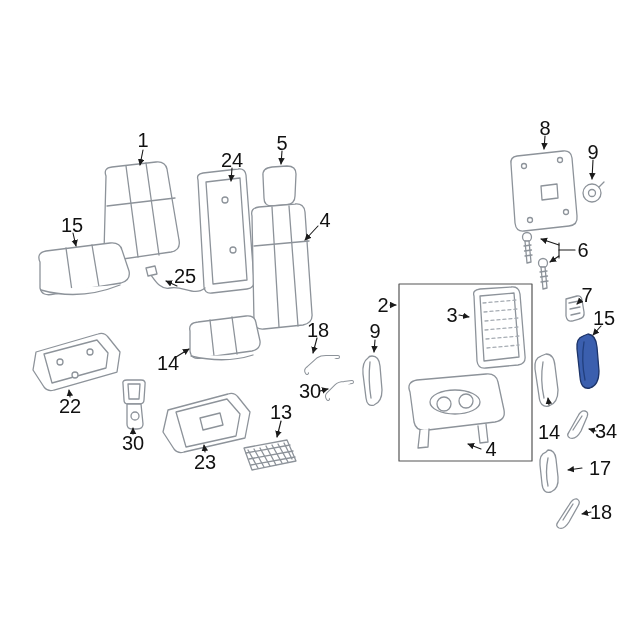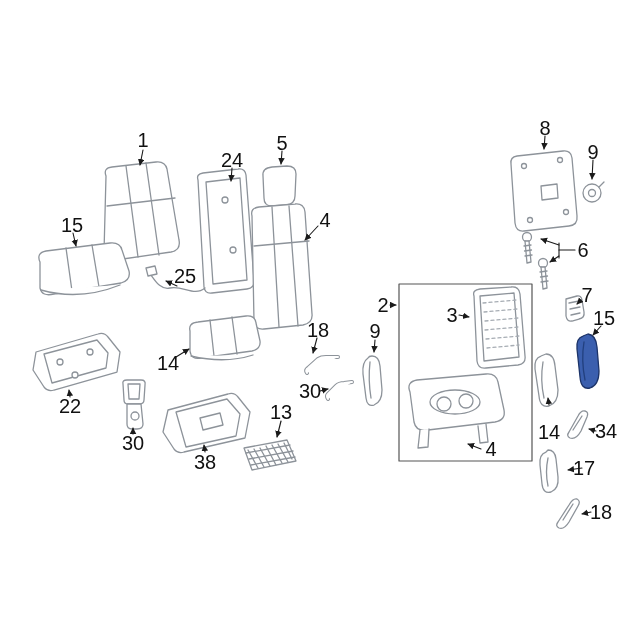--- a/index.html
+++ b/index.html
@@ -241,24 +241,24 @@
   <div class="callout" style="left:587px;top:295px">7</div>
   <div class="callout" style="left:545px;top:128px">8</div>
   <div class="callout" style="left:593px;top:152px">9</div>
   <div class="callout" style="left:491px;top:449px">4</div>
   <div class="callout" style="left:168px;top:363px">14</div>
   <div class="callout" style="left:72px;top:225px">15</div>
   <div class="callout" style="left:281px;top:412px">13</div>
   <div class="callout" style="left:549px;top:432px">14</div>
   <div class="callout" style="left:604px;top:318px">15</div>
   <div class="callout" style="left:375px;top:331px">9</div>
-  <div class="callout" style="left:584px;top:468px">17</div>
+  <div class="callout" style="left:600px;top:468px">17</div>
   <div class="callout" style="left:601px;top:512px">18</div>
   <div class="callout" style="left:318px;top:330px">18</div>
   <div class="callout" style="left:310px;top:391px">30</div>
   <div class="callout" style="left:606px;top:431px">34</div>
   <div class="callout" style="left:70px;top:406px">22</div>
-  <div class="callout" style="left:205px;top:462px">38</div>
+  <div class="callout" style="left:205px;top:462px">23</div>
   <div class="callout" style="left:232px;top:160px">24</div>
   <div class="callout" style="left:185px;top:276px">25</div>
   <div class="callout" style="left:133px;top:443px">30</div>
 
 </div>
 
 </body></html>

